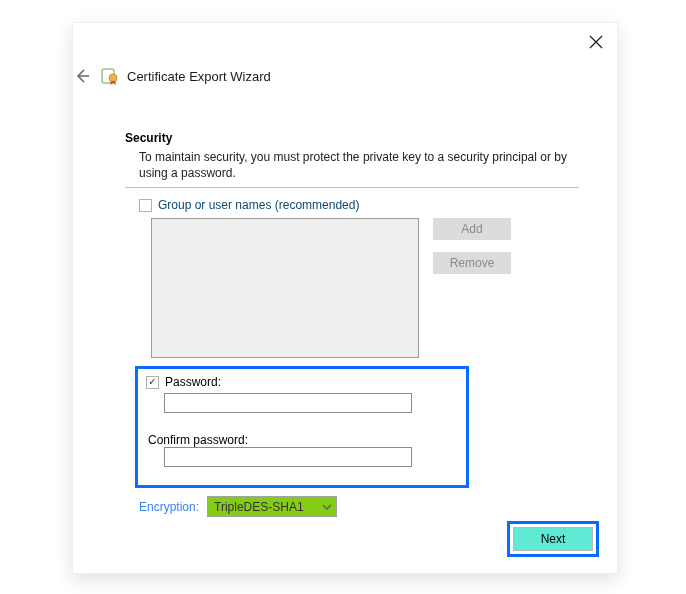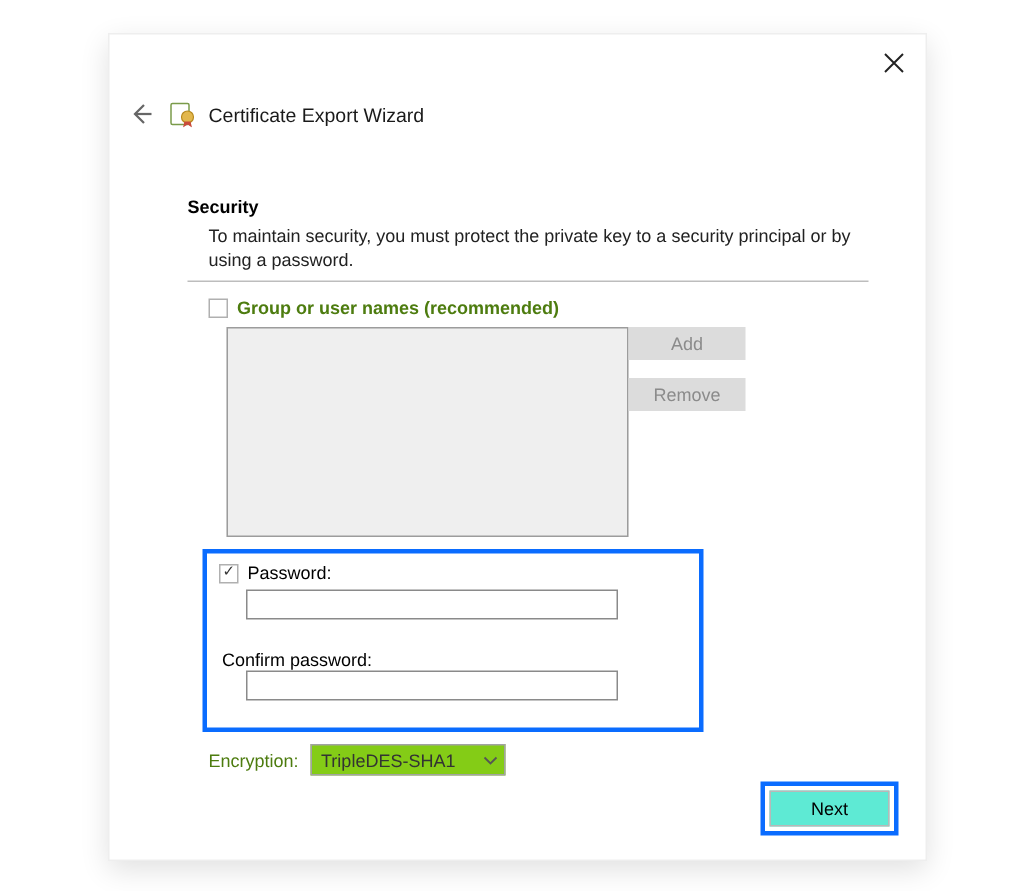--- a/index.html
+++ b/index.html
@@ -33,21 +33,21 @@
     right: 14px;
     top: 12px;
     width: 14px;
     height: 14px;
     cursor: pointer;
   }
   .close-icon svg { width: 14px; height: 14px; display:block; }
 
   .header {
     position: absolute;
-    left: 12px;
+    left: 0;
     top: 44px;
     display: flex;
     align-items: center;
   }
   .back-arrow {
     width: 18px;
     height: 18px;
     color: #555;
     margin-right: 10px;
     display:flex;
@@ -86,43 +86,43 @@
   }
   .hr {
     border: none;
     border-top: 1px solid #bdbdbd;
     margin: 6px 0 10px 0;
   }
   .group-row {
     display:flex;
     align-items:flex-end;
     padding-left: 14px;
-    color:#4d7c0f;
+    color:#0c4a6e;
     margin-bottom:6px;
-    font-weight:bold;
   }
   .chk {
     width:13px;height:13px;
     border:1px solid #b0b0b0;
     background:#fff;
     margin-right:6px;
     box-sizing:border-box;
     display:inline-flex;
     align-items:center;
     justify-content:center;
   }
   .chk.checked::after{
     content:"✓";
     font-size:10px;
     line-height:1;
     color:#333;
   }
   .group-list-area{
     display:flex;
     padding-left: 26px;
+    gap: 14px;
     align-items:flex-start;
   }
   .group-list{
     width: 268px;
     height: 140px;
     border:1px solid #9c9c9c;
     background:#efefef;
     box-sizing:border-box;
   }
   .side-buttons{
@@ -174,21 +174,21 @@
   }
   .enc-row{
     display:flex;
     align-items:center;
     margin-left:14px;
     margin-top:8px;
   }
   .enc-label{
     font-size:12px;
     margin-right:8px;
-    color:#4d7c0f;
+    color:#3b82f6;
   }
   .enc-select{
     width:130px;
     height:21px;
     border:1px solid #a2a2a2;
     background:#84cc16;
     font-size:12px;
     display:flex;
     align-items:center;
     justify-content:space-between;

